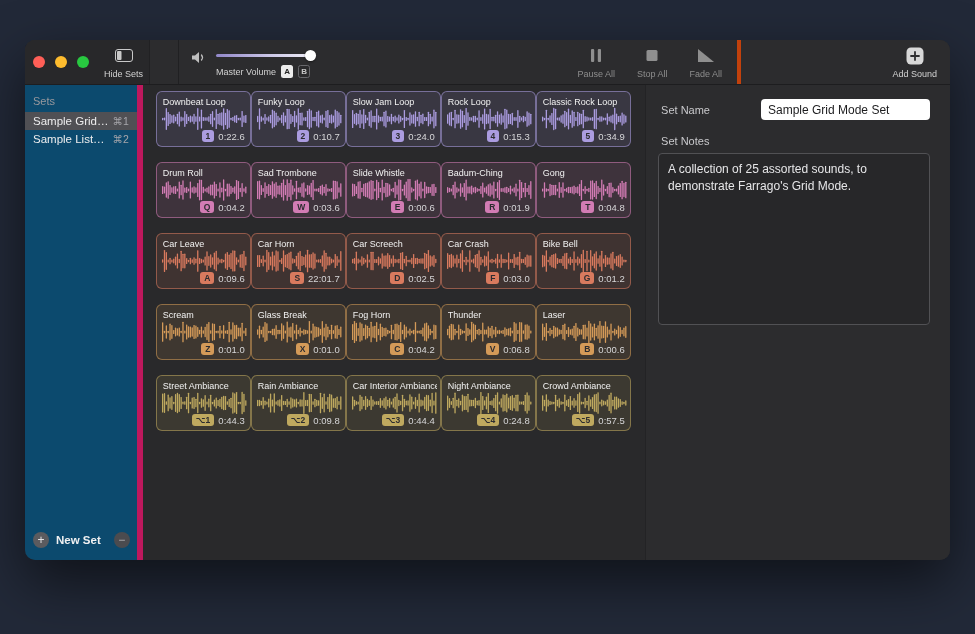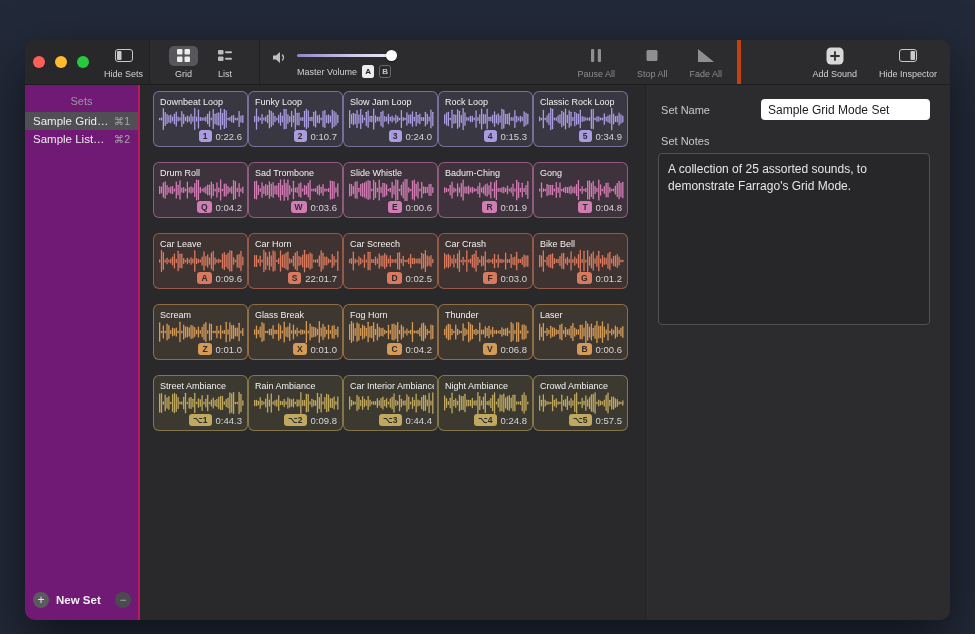--- a/index.html
+++ b/index.html
@@ -1,18 +1,18 @@
 <!DOCTYPE html>
 <html><head>
 <meta charset="utf-8">
 <style>
   *{box-sizing:border-box;margin:0;padding:0}
   html,body{width:975px;height:634px;overflow:hidden;background:#222938;
     font-family:"Liberation Sans","DejaVu Sans",sans-serif;}
-  .window{position:absolute;left:25px;top:40px;width:925px;height:580px;background:#2a2a2c;
+  .window{position:absolute;left:25px;top:40px;width:925px;height:520px;background:#2a2a2c;
     border-radius:10px;box-shadow:0 22px 55px rgba(0,0,0,.55);overflow:hidden;display:flex;flex-direction:column;}
 
   
   .toolbar{flex:0 0 45px;display:flex;align-items:stretch;background:#2c2c2e;border-bottom:1px solid #1d1d1f;}
   .tb-left{flex:0 0 115px;display:flex;align-items:center;padding-left:8px;background:#28282a;border-right:1px solid #212123;}
   .tl{width:12px;height:12px;border-radius:50%;margin-right:10px;flex:0 0 12px;}
   .tb-btn{display:flex;flex-direction:column;align-items:center;justify-content:center;gap:3px;padding:2px 5px;cursor:default;}
   .tb-label{font-size:9px;color:#d2d2d2;white-space:nowrap;}
   .dim .tb-label{color:#8d8d8d;}
   .iconbox{height:20px;display:flex;align-items:center;justify-content:center;padding:0 8px;border-radius:5px;}
@@ -29,21 +29,21 @@
   .vol-label-row{display:flex;align-items:center;gap:5px;margin-top:4px;}
   .vol-label{font-size:9px;color:#d2d2d2;white-space:nowrap;}
   .ab{width:12px;height:13px;border-radius:2.5px;font-size:8px;font-weight:bold;display:flex;align-items:center;justify-content:center;}
   .ab-a{background:#ececec;color:#222;}
   .ab-b{background:#2a2a2c;border:1px solid #68686c;color:#c6c6c6;}
   .transport{margin-left:auto;display:flex;gap:12px;padding-right:10px;}
   .tb-right{flex:0 0 213px;display:flex;justify-content:flex-end;gap:12px;padding-right:8px;border-left:4px solid #c2410c;}
 
   
   .content{flex:1;display:flex;min-height:0;}
-  .sidebar{flex:0 0 115px;background:#701a75;border-right:2px solid #be185d;position:relative;text-align:center;}
+  .sidebar{flex:0 0 115px;background:#0c4a6e;border-right:6px solid #be185d;position:relative;}
   .sets-header{font-size:11px;color:#98989d;padding:10px 8px 5px;}
   .set-item{display:flex;align-items:center;justify-content:space-between;padding:3px 8px;font-size:11.5px;color:#ededee;white-space:nowrap;}
   .set-item.selected{background:#505054;}
   .set-label{overflow:hidden;text-overflow:ellipsis;}
   .set-shortcut{color:#a6a6ab;font-size:10.5px;margin-left:4px;}
   .new-set-row{position:absolute;left:8px;right:7px;bottom:12px;display:flex;align-items:center;}
   .circle-btn{width:16px;height:16px;border-radius:50%;background:#5b5b5f;color:#e3e3e5;font-size:12px;
     display:flex;align-items:center;justify-content:center;line-height:1;}
   .circle-btn.minus{background:#4b4b4f;color:#aaaaae;margin-left:auto;}
   .new-set-label{margin-left:7px;font-size:11.5px;font-weight:700;color:#f0f0f1;}
@@ -83,44 +83,20 @@
           <svg width="18" height="13" viewBox="0 0 18 13">
               <rect x="0.5" y="0.5" width="17" height="12" rx="2.5" fill="none" stroke="#c9c9c9"></rect>
               <rect x="2" y="2" width="4.5" height="9" rx="1" fill="#c9c9c9"></rect>
             </svg>
         </span>
         <span class="tb-label">Hide Sets</span>
       </div>
     </div>
 
     <div class="tb-mid">
-      <div class="seg">
-        <div class="tb-btn">
-          <span class="iconbox sel">
-            <svg width="13" height="13" viewBox="0 0 13 13" fill="#ededed">
-                <rect width="5.5" height="5.5" rx="1"></rect>
-                <rect x="7.5" width="5.5" height="5.5" rx="1"></rect>
-                <rect y="7.5" width="5.5" height="5.5" rx="1"></rect>
-                <rect x="7.5" y="7.5" width="5.5" height="5.5" rx="1"></rect>
-              </svg>
-          </span>
-          <span class="tb-label">Grid</span>
-        </div>
-        <div class="tb-btn">
-          <span class="iconbox">
-            <svg width="14" height="13" viewBox="0 0 14 13" fill="#bdbdbd">
-                <rect y="1" width="5.5" height="4.5" rx="1"></rect>
-                <rect x="7" y="2.2" width="7" height="2" rx="1"></rect>
-                <rect y="7.5" width="5.5" height="4.5" rx="1"></rect>
-                <rect x="7" y="8.7" width="7" height="2" rx="1"></rect>
-              </svg>
-          </span>
-          <span class="tb-label">List</span>
-        </div>
-      </div>
 
       <div class="tb-divider"></div>
 
       <div class="vol-group">
         <span style="margin-top:1px;">
           <svg width="17" height="13" viewBox="0 0 17 13">
               <path d="M1 4.5h3L8 1v11L4 8.5H1z" fill="#bfbfbf"></path>
               <path d="M10.5 4q2 2.5 0 5" stroke="#bfbfbf" fill="none" stroke-width="1.3" stroke-linecap="round"></path>
             </svg>
         </span>
@@ -168,29 +144,20 @@
 
     <div class="tb-right">
       <div class="tb-btn">
         <span class="iconbox">
           <svg width="18" height="18" viewBox="0 0 18 18">
               <rect x="0.5" y="0.5" width="17" height="17" rx="4.5" fill="#d8d8d8"></rect>
               <path d="M9 5v8M5 9h8" stroke="#2e2e30" stroke-width="1.8" stroke-linecap="round"></path>
             </svg>
         </span>
         <span class="tb-label">Add Sound</span>
-      </div>
-      <div class="tb-btn">
-        <span class="iconbox">
-          <svg width="18" height="13" viewBox="0 0 18 13">
-              <rect x="0.5" y="0.5" width="17" height="12" rx="2.5" fill="none" stroke="#c9c9c9"></rect>
-              <rect x="11.5" y="2" width="4.5" height="9" rx="1" fill="#c9c9c9"></rect>
-            </svg>
-        </span>
-        <span class="tb-label">Hide Inspector</span>
       </div>
     </div>
   </div>
 
   <div class="content">
 
     <div class="sidebar">
       <div class="sets-header">Sets</div>
       <div>
           <div class="set-item selected">

